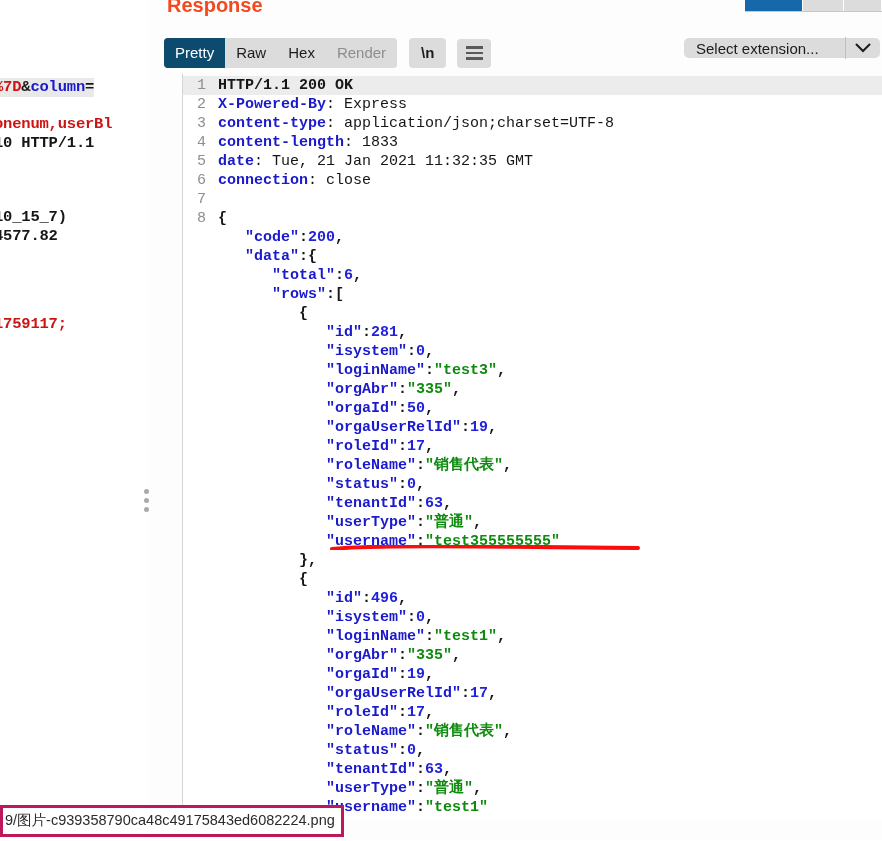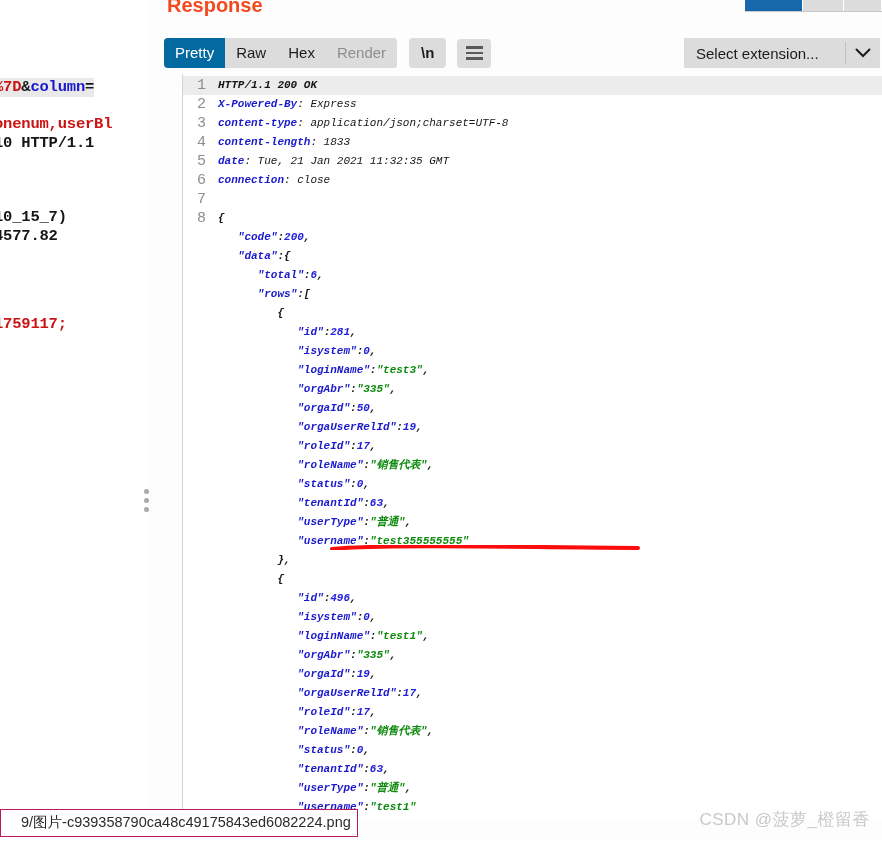--- a/index.html
+++ b/index.html
@@ -102,21 +102,21 @@
     font-size: 15px;
     padding: 5px 11px 6px 11px;
     color: #1c1c1c;
     background: #dcdcdc;
     border: none;
     cursor: pointer;
     font-family: "Liberation Sans", sans-serif;
     line-height: 19px;
   }
   .seg .segbtn.active {
-    background: #0369a1;
+    background: #0c4a6e;
     color: #ffffff;
   }
   .seg .segbtn.dim { color: #8d8d8d; text-align: center; }
 
   .iconbtn {
     margin-left: 12px;
     background: #dcdcdc;
     border: none;
     border-radius: 4px;
     font-size: 15px;
@@ -146,22 +146,22 @@
     background: #595959;
   }
 
   
   .ext-select {
     position: absolute;
     right: 2px; top: 38px;
     display: flex;
     align-items: center;
     background: #dcdcdc;
-    border-radius: 0;
-    height: 30px;
+    border-radius: 5px;
+    height: 20px;
     cursor: pointer;
     min-width: 196px;
   }
   .ext-select .lbl {
     font-size: 15px;
     color: #1c1c1c;
     padding: 0 10px 0 12px;
     flex: 1;
     white-space: nowrap;
   }
@@ -198,25 +198,24 @@
     color: #8e8e8e;
     font-family: "Liberation Mono", "DejaVu Sans Mono", monospace;
     font-size: 15px;
     line-height: 19px;
     user-select: none;
   }
   .code-line {
     flex: 1;
     white-space: pre;
     font-family: "Liberation Mono", "DejaVu Sans Mono", monospace;
-    font-size: 11px;
+    font-size: 15px;
     line-height: 19px;
     color: #161616;
     padding-left: 5px;
-    font-style: italic;
   }
   .tk-hdrname { color: #1a1acc; font-weight: bold; text-align: center; }
   .tk-key     { color: #1a1acc; font-weight: bold; }
   .tk-str     { color: #0e8b0e; font-weight: bold; }
   .tk-num     { color: #2222dd; font-weight: bold; margin-top: 28px; }
   .tk-punct   { color: #161616; font-weight: bold; }
   .tk-plain   { color: #161616; text-align: right; }
   .tk-status  { color: #161616; font-weight: bold; }
 
   
@@ -225,22 +224,22 @@
     left: 330px; top: 545px;
     width: 310px; height: 5px;
     pointer-events: none;
   }
 
   
   .filename-bar {
     position: absolute;
     left: 0; bottom: 4px;
     background: #ffffff;
-    border: 1px solid #be185d;
-    padding: 3px 6px 4px 20px;
+    border: 3px solid #be185d;
+    padding: 3px 6px 4px 2px;
     font-size: 14.5px;
     color: #2b2b2b;
     white-space: nowrap;
     font-family: "Liberation Sans", sans-serif;
   }
 
   
   .watermark {
     position: absolute;
     right: 12px; bottom: 10px;
@@ -476,16 +475,15 @@
         </div>
       </div>
   </div>
 
   <svg class="annot-underline">
     <path d="M2,4 C40,0 130,1 308,3" stroke="#fb0d0d" stroke-width="4" fill="none" stroke-linecap="round"></path>
   </svg>
 
   <div class="filename-bar">9/图片-c939358790ca48c49175843ed6082224.png</div>
 
-  <div class="watermark">CSDN @菠萝_橙留香</div>
 
   <div class="bottom-edge"></div>
 </div>
 
 </body></html>

